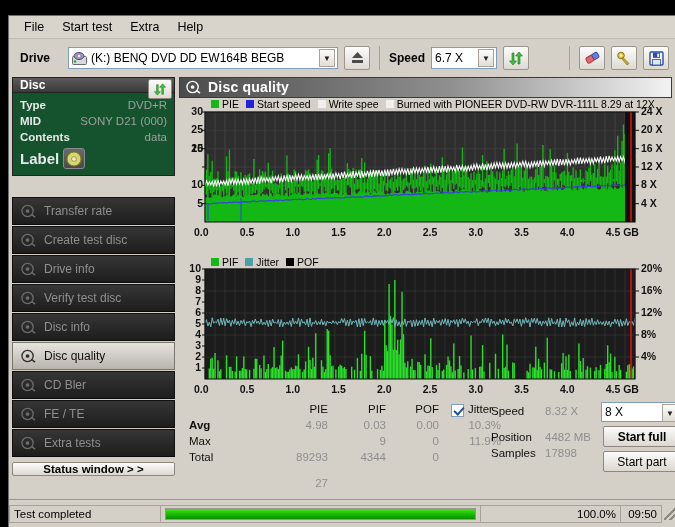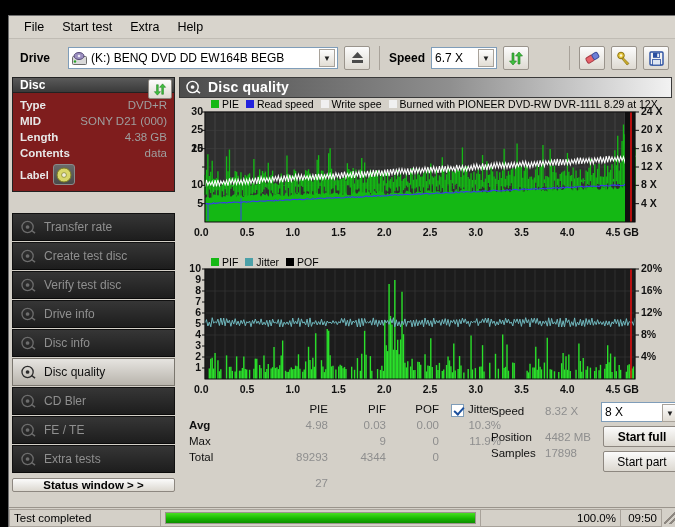--- a/index.html
+++ b/index.html
@@ -98,34 +98,34 @@
   }
   .disc-header .t { font-size: 12px; font-weight: bold; color: #fff; }
   .disc-header .refresh {
     position: absolute; right: 2px; top: 1px;
     width: 24px; height: 20px;
     background: linear-gradient(#fcfcfc,#dedad2);
     border: 1px solid #8d8780; border-radius: 2px;
     display: flex; align-items: center; justify-content: center;
   }
   .disc-info {
-    background: #7f1d1d;
+    background: #14532d;
     border: 1px solid #222; border-top: none;
     padding: 4px 7px 6px 7px;
   }
   .row {
     display: flex; justify-content: space-between;
     align-items: center;
     font-size: 11.5px;
     line-height: 16px;
   }
   .row .k { color: #e8e8e8; font-weight: bold; }
   .row .v { color: #9f9f9f; }
   .label-row { display: flex; align-items: center; margin-top: 3px; gap: 4px; }
-  .label-row .k { color: #e8e8e8; font-weight: bold; font-size: 11px; }
+  .label-row .k { color: #e8e8e8; font-weight: bold; font-size: 15px; }
   .label-input {
     flex: 1;
     height: 19px;
     background: #3e3e3e;
     border: 1px solid #cfcfcf;
     color: #f2f2f2;
     font-size: 12px;
     padding-left: 4px;
     display: flex; align-items: center;
   }
@@ -237,21 +237,21 @@
     background: linear-gradient(#fbfbfb,#dcd8d0);
     border: 1px solid #8d8780;
     border-radius: 2px;
     display: flex; align-items: center; justify-content: center;
     font-size: 12px; color: #000;
   }
   
   .statusbar {
     position: absolute;
     left: 0; bottom: 0;
-    width: 667px; height: 20px;
+    width: 667px; height: 28px;
     background: #d4d0c8;
     border-top: 1px solid #9a948c;
     display: flex; align-items: center;
     font-size: 11.5px; color: #000; justify-content: flex-end;
   }
   .sb-cell {
     height: 18px;
     display: flex; align-items: center;
     border: 1px solid #a8a29a;
     border-left: none;
@@ -367,24 +367,20 @@
       <div class="disc-info">
         <div class="row">
           <span class="k">Type</span>
           <span class="v">DVD+R</span>
         </div>
         <div class="row">
           <span class="k">MID</span>
           <span class="v">SONY D21 (000)</span>
         </div>
         <div class="row">
-          <span class="k">Length</span>
-          <span class="v">4.38 GB</span>
-        </div>
-        <div class="row">
           <span class="k">Contents</span>
           <span class="v">data</span>
         </div>
         <div class="label-row">
           <span class="k">Label</span>
           <span class="disc-icon-btn">
             <svg width="16" height="16" viewBox="0 0 16 16">
                 <circle cx="8" cy="8" r="7" fill="#d8d76a" stroke="#7d7c20"></circle>
                 <circle cx="8" cy="8" r="2.4" fill="#efeedd" stroke="#7d7c20" stroke-width=".7"></circle>
               </svg>
@@ -414,31 +410,31 @@
           <span class="nl">Create test disc</span>
         </div>
         <div class="navitem">
           <span>
               <svg width="15" height="14" viewBox="0 0 16 15">
                 <circle cx="7" cy="7.5" r="6" fill="none" stroke="#6d6d6d" stroke-width="1.4"></circle>
                 <circle cx="7" cy="7.5" r="2" fill="#6d6d6d"></circle>
                 <path d="M11 11 L15 14" stroke="#6d6d6d" stroke-width="1.6"></path>
               </svg>
             </span>
-          <span class="nl">Verify test disc</span>
+          <span class="nl">Drive info</span>
         </div>
         <div class="navitem">
           <span>
               <svg width="15" height="14" viewBox="0 0 16 15">
                 <circle cx="7" cy="7.5" r="6" fill="none" stroke="#6d6d6d" stroke-width="1.4"></circle>
                 <circle cx="7" cy="7.5" r="2" fill="#6d6d6d"></circle>
                 <path d="M11 11 L15 14" stroke="#6d6d6d" stroke-width="1.6"></path>
               </svg>
             </span>
-          <span class="nl">Drive info</span>
+          <span class="nl">Verify test disc</span>
         </div>
         <div class="navitem">
           <span>
               <svg width="15" height="14" viewBox="0 0 16 15">
                 <circle cx="7" cy="7.5" r="6" fill="none" stroke="#6d6d6d" stroke-width="1.4"></circle>
                 <circle cx="7" cy="7.5" r="2" fill="#6d6d6d"></circle>
                 <path d="M11 11 L15 14" stroke="#6d6d6d" stroke-width="1.6"></path>
               </svg>
             </span>
           <span class="nl">Disc info</span>
@@ -498,21 +494,21 @@
             </svg>
         </span>
         <span class="t">Disc quality</span>
       </div>
 
       <div class="chartwrap" style="height:166px;">
         <div class="legend">
           <span class="sw" style="background:#14b814"></span>
           <span class="txt">PIE</span>
           <span class="sw" style="background:#2222dd"></span>
-          <span class="txt">Read speed</span>
+          <span class="txt">Start speed</span>
           <span class="sw" style="background:#f0f0f0"></span>
           <span class="txt">Write spee</span>
           <span class="sw" style="background:#f0f0f0"></span>
           <span class="txt">Burned with PIONEER DVD-RW  DVR-111L 8.29 at 12X</span>
         </div>
         <svg id="c1" width="500" height="166" style="position:absolute;left:0;top:0;">
             <rect x="26" y="14" width="430" height="110" fill="#2e2e2e"></rect>
             <line x1="26" y1="14" x2="26" y2="124" stroke="#4a4a4a" stroke-width="0.7"></line>
             <line x1="36" y1="14" x2="36" y2="124" stroke="#4a4a4a" stroke-width="0.7"></line>
             <line x1="46" y1="14" x2="46" y2="124" stroke="#4a4a4a" stroke-width="0.7"></line>

